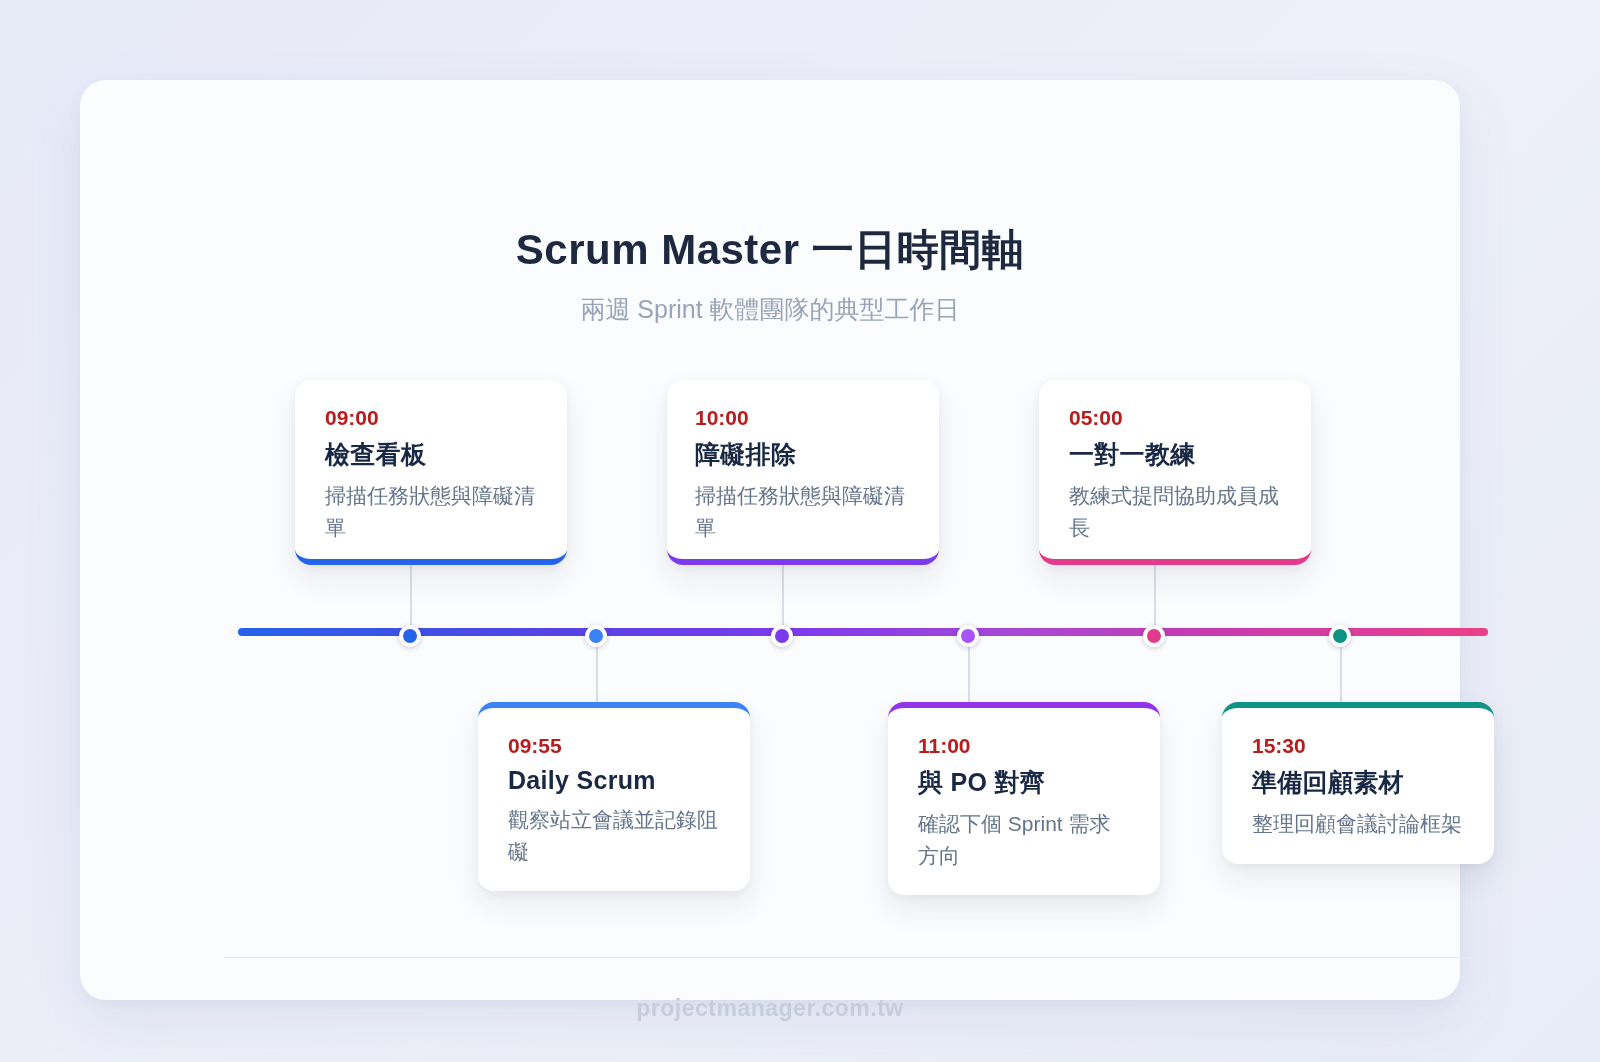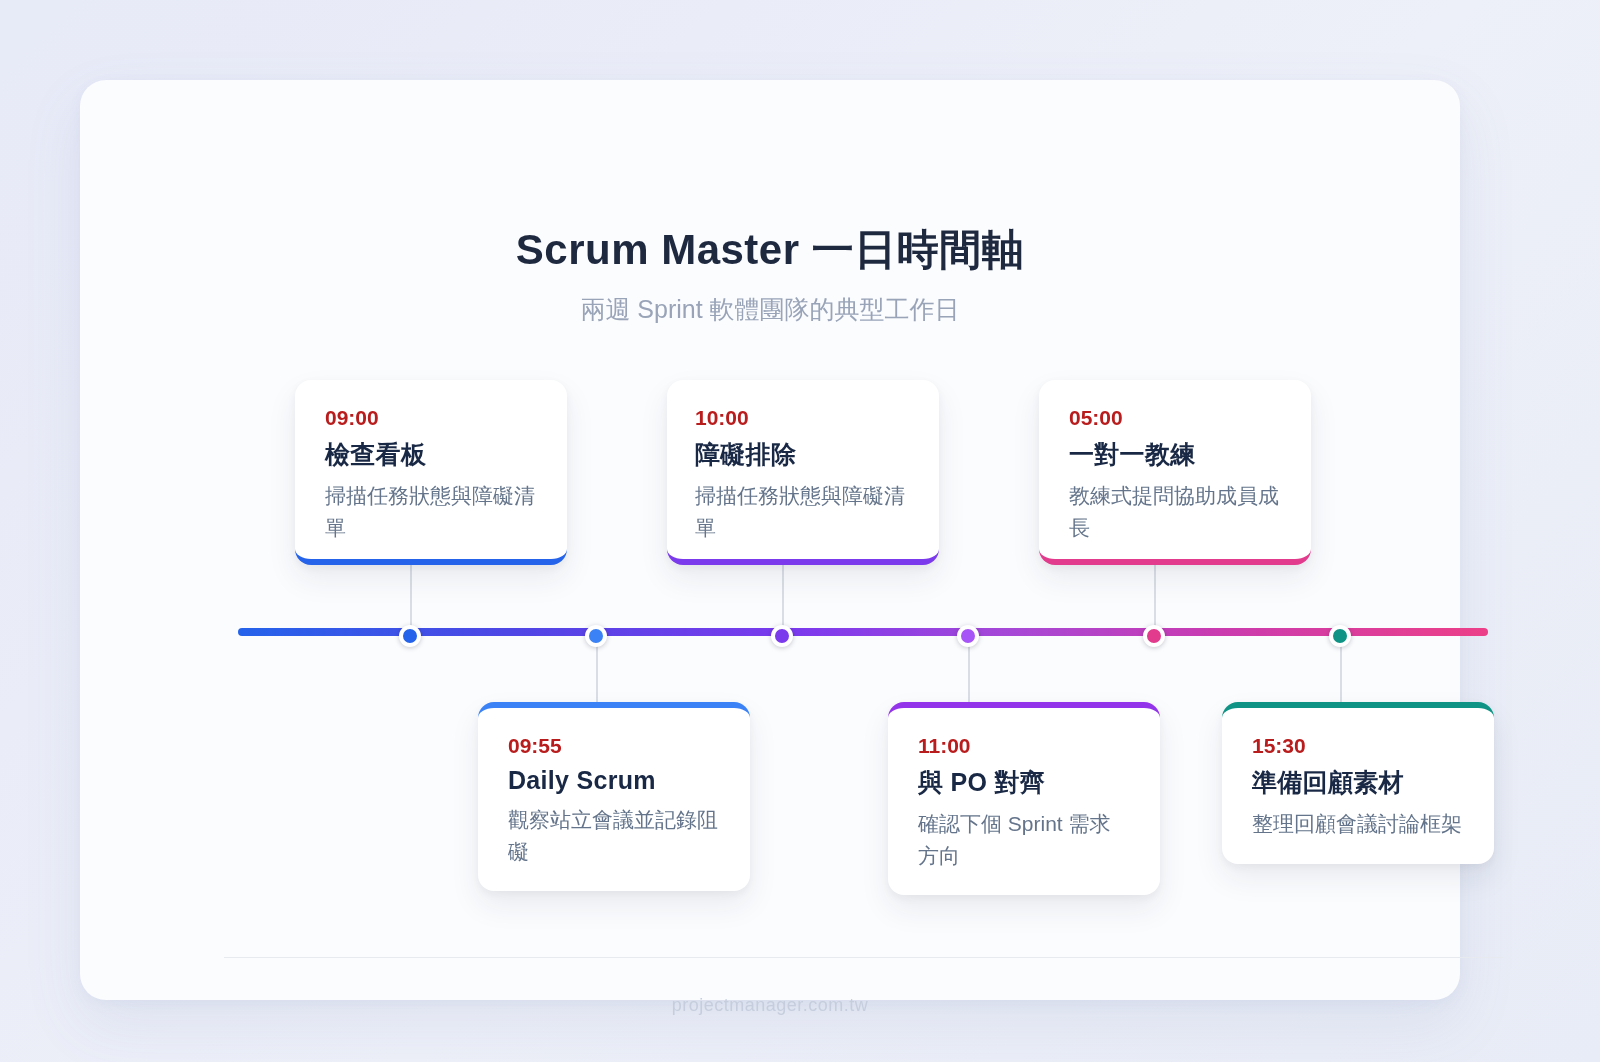--- a/index.html
+++ b/index.html
@@ -55,21 +55,21 @@
   .card-time{ font-size:21px; font-weight:600; color:#b91c1c; margin-bottom:8px; }
   .card-title{ font-size:25px; font-weight:700; color:#192844; margin-bottom:9px; letter-spacing:.3px; }
   .card-desc{ font-size:21px; color:#64748b; line-height:1.5; }
   
   .divider{
     position:absolute; left:144px; top:877px; width:1280px; height:1px;
     background:#e7eaef;
   }
   .footer-text{
     position:absolute; left:0; top:915px; width:100%; text-align:center;
-    font-size:18px; font-weight:400; color:#c6cedd; letter-spacing:.5px;
+    font-size:23px; font-weight:700; color:#c6cedd; letter-spacing:.5px;
   }
 </style>
 </head>
 <body>
 
 <div class="canvas">
 
   <h1 class="page-title">Scrum Master 一日時間軸</h1>
   <div class="page-subtitle">兩週 Sprint 軟體團隊的典型工作日</div>
 

